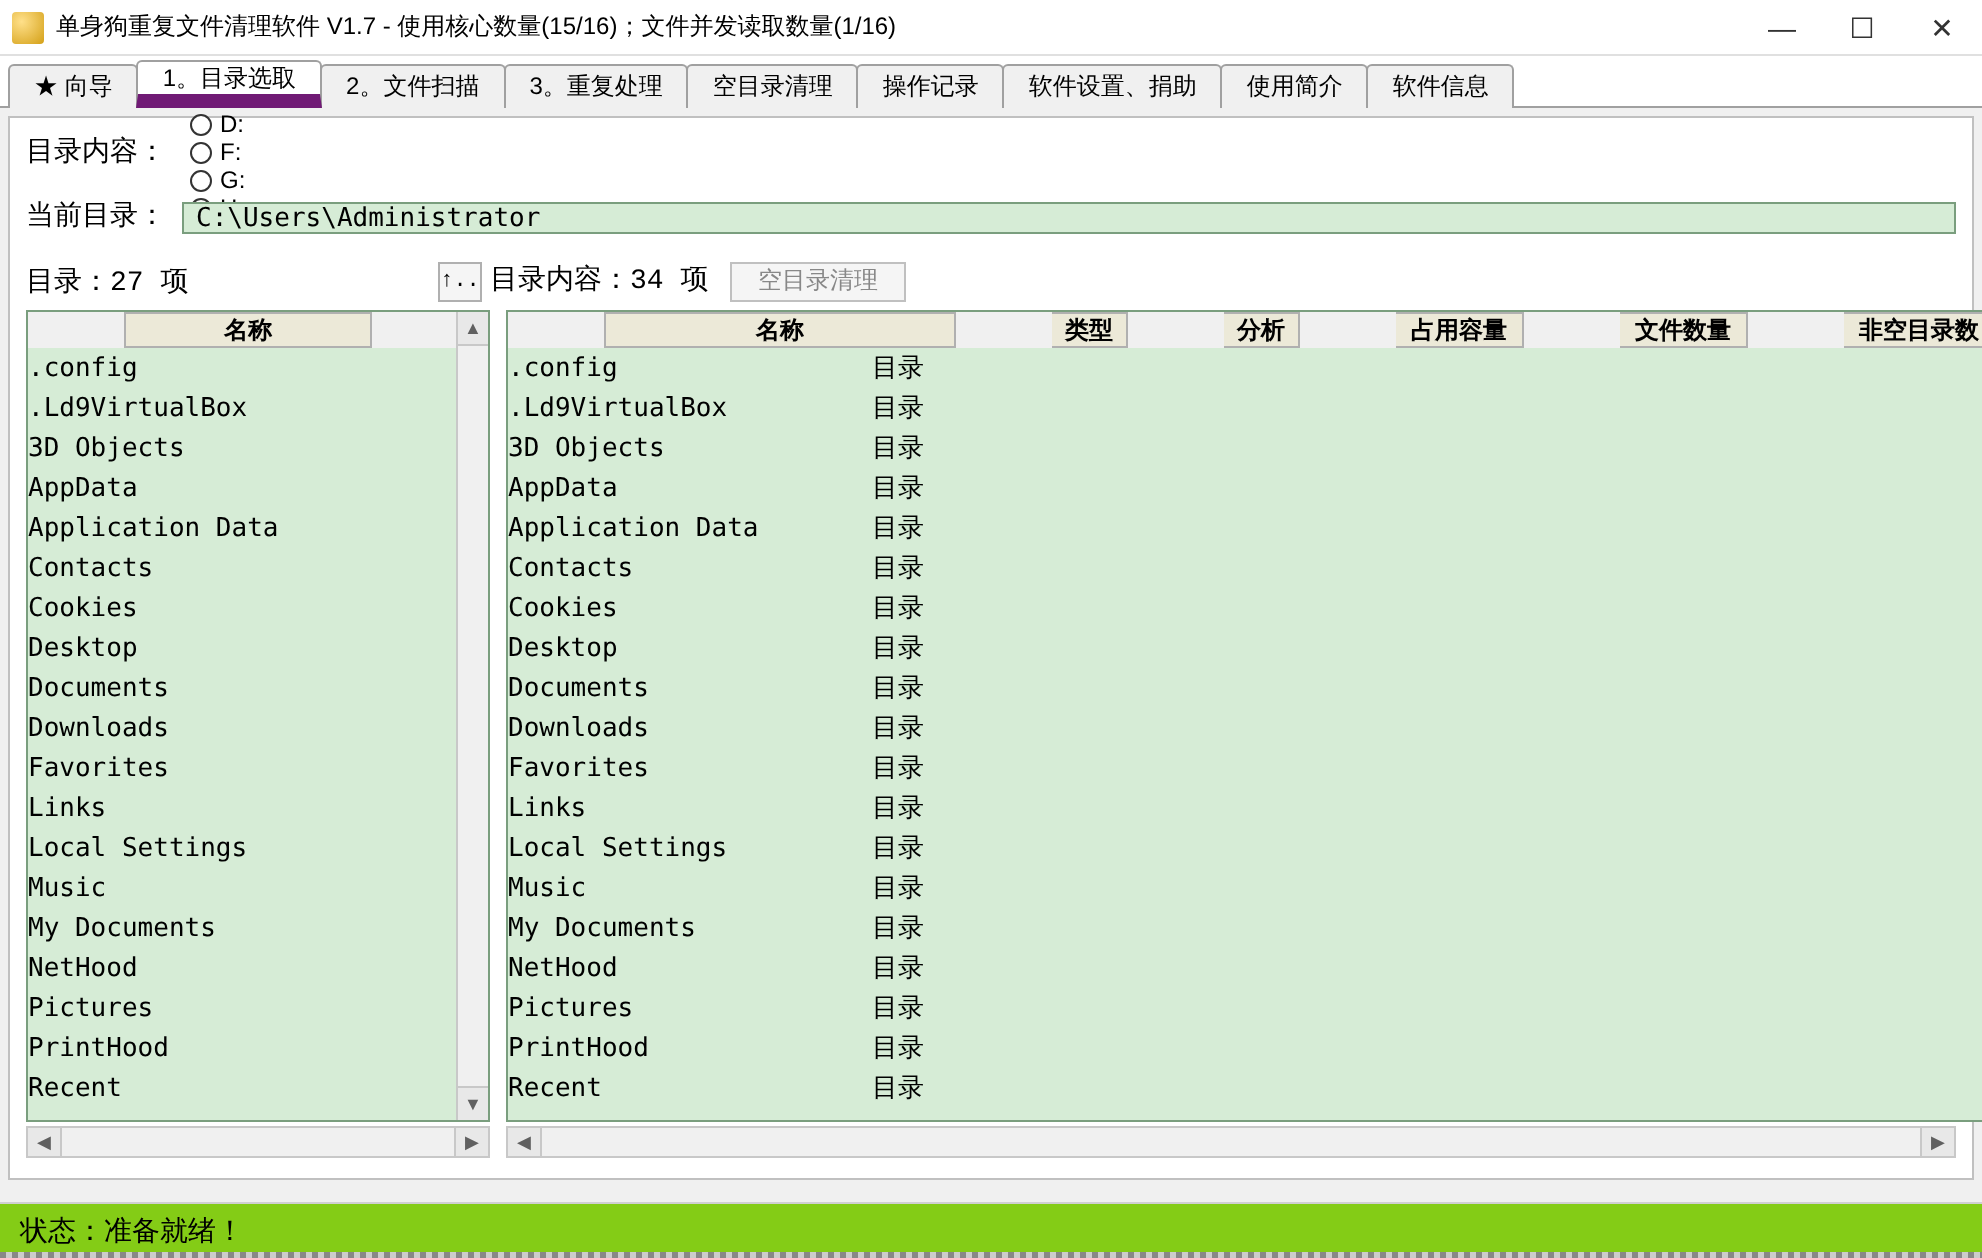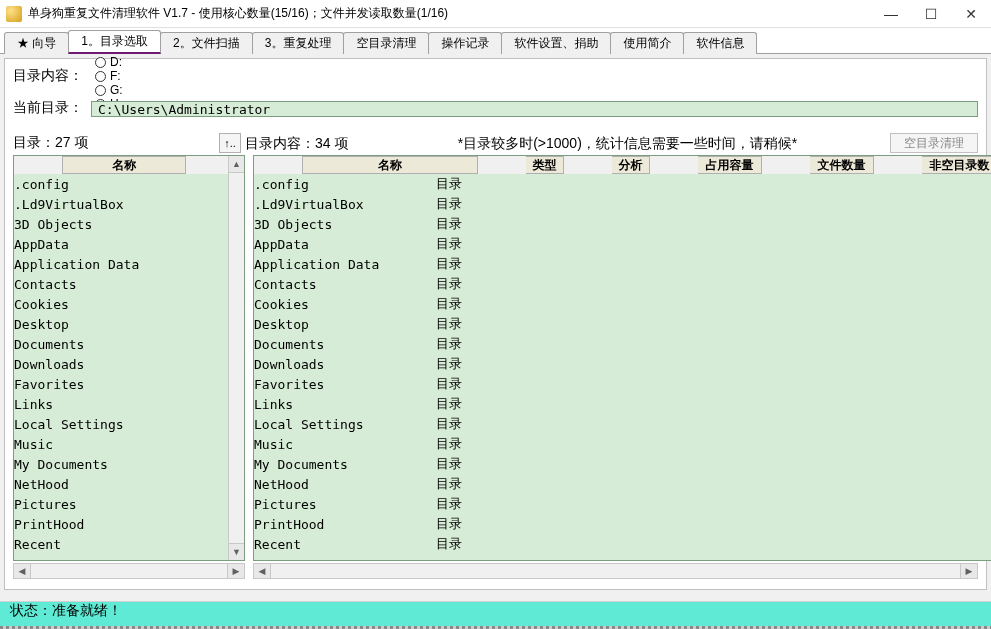--- a/index.html
+++ b/index.html
@@ -55,21 +55,21 @@
     font-size: 12px;
     border-top-left-radius: 3px;
     border-top-right-radius: 3px;
     position: relative;
     top: 1px;
   }
   .tab.active {
     background: #fff;
     height: 24px;
     z-index: 2;
-    border-bottom: 2px solid #701a75;
+    border-bottom: 7px solid #701a75;
   }
 
   .panel-body {
     position: absolute;
     left: 4px; right: 4px;
     top: 58px;
     height: 532px;
     background: #fff;
     border: 1px solid #c0c0c0;
   }
@@ -101,21 +101,21 @@
     background: #d6ecd6;
     font-family: "Consolas","SimSun",monospace;
     font-size: 13px;
     padding: 0 6px;
     color: #000;
   }
 
   .counts-row {
     position: absolute;
     left: 8px; right: 8px; top: 72px; height: 22px;
-    display: flex; align-items: flex-end; font-size: 14px;
+    display: flex; align-items: flex-start; font-size: 14px; font-family: Liberation Mono, monospace;
   }
   .counts-left { width: 232px; display: flex; align-items: center; }
   .up-btn {
     width: 22px; height: 20px; border: 1px solid #b0b0b0; background: #f5f5f5;
     font-size: 11px; text-align: center; line-height: 18px; margin-left: auto; margin-right: 4px;
   }
   .counts-mid { flex: 0 0 120px; }
   .note { flex: 1; text-align: center; }
   .set-btn {
     width: 88px; height: 20px; border: 1px solid #c0c0c0; background: #f5f5f5;
@@ -201,23 +201,23 @@
   }
   .hscroll::after {
     content: "▶"; position: absolute; right: 0; top: 0; bottom: 0; width: 16px;
     font-size: 9px; text-align: center; line-height: 14px; color: #606060;
     background: #e8e8e8; border-left: 1px solid #c8c8c8;
   }
 
   .statusbar {
     position: absolute; left: 0; right: 0; bottom: 0; height: 28px;
     padding-left: 10px;
-    display: flex; align-items: flex-start;
+    display: flex; align-items: center;
     font-size: 14px;
-    background: #5eead4;
+    background: #84cc16;
     border-top: 1px solid #d0d0d0;
   }
   .bottom-edge {
     position: absolute; left: 0; right: 0; bottom: 0; height: 3px;
     background: repeating-linear-gradient(to right, #888 0 3px, #ccc 3px 6px);
     z-index: 5;
   }
 </style>
 </head>
 <body>
@@ -277,21 +277,20 @@
   </div>
 
   <div class="counts-row">
     <div class="counts-left">
       <span>目录：27 项</span>
       <div class="up-btn">↑..</div>
     </div>
     <div class="counts-mid">
       <span>目录内容：34 项</span>
     </div>
-    <div class="note">*目录较多时(&gt;1000)，统计信息需要一些时间，请稍候*</div>
     <div class="set-btn">空目录清理</div>
   </div>
 
   <div class="lists">
     <div class="left-list">
       <div class="list-box">
         <div class="hdr-row">
           <div class="hdr-cell" style="width:212px">名称</div>
           <div class="hdr-cell" style="width:16px"></div>
         </div>

